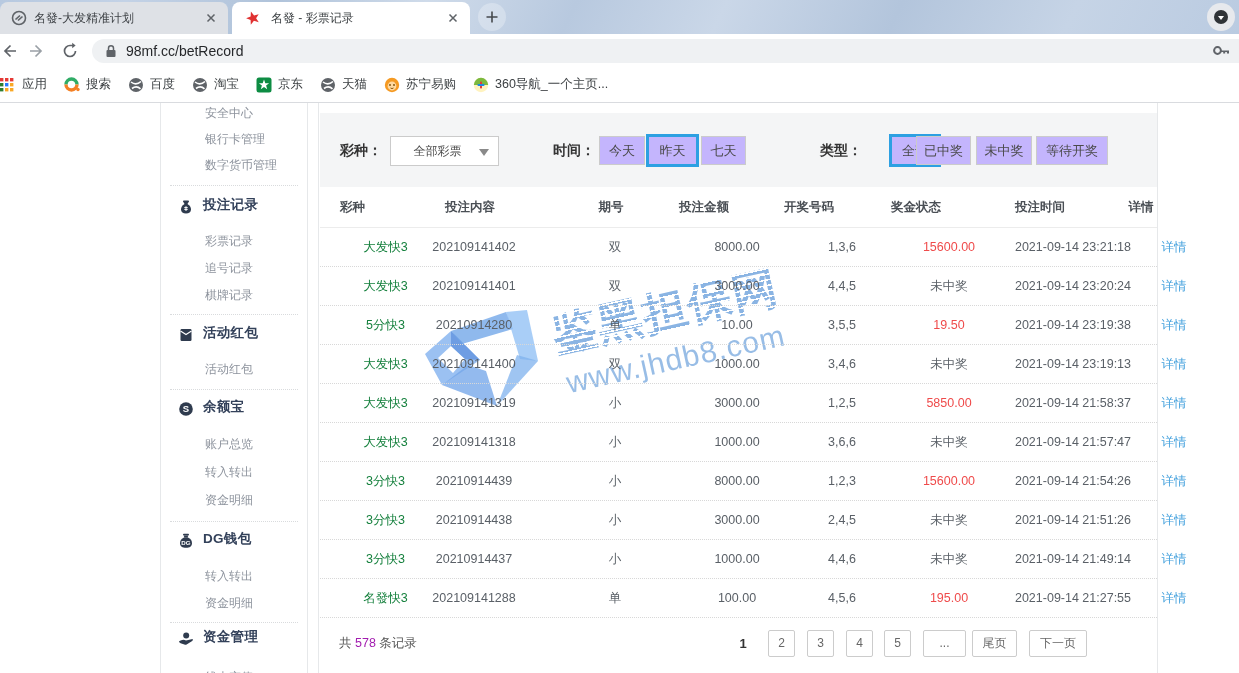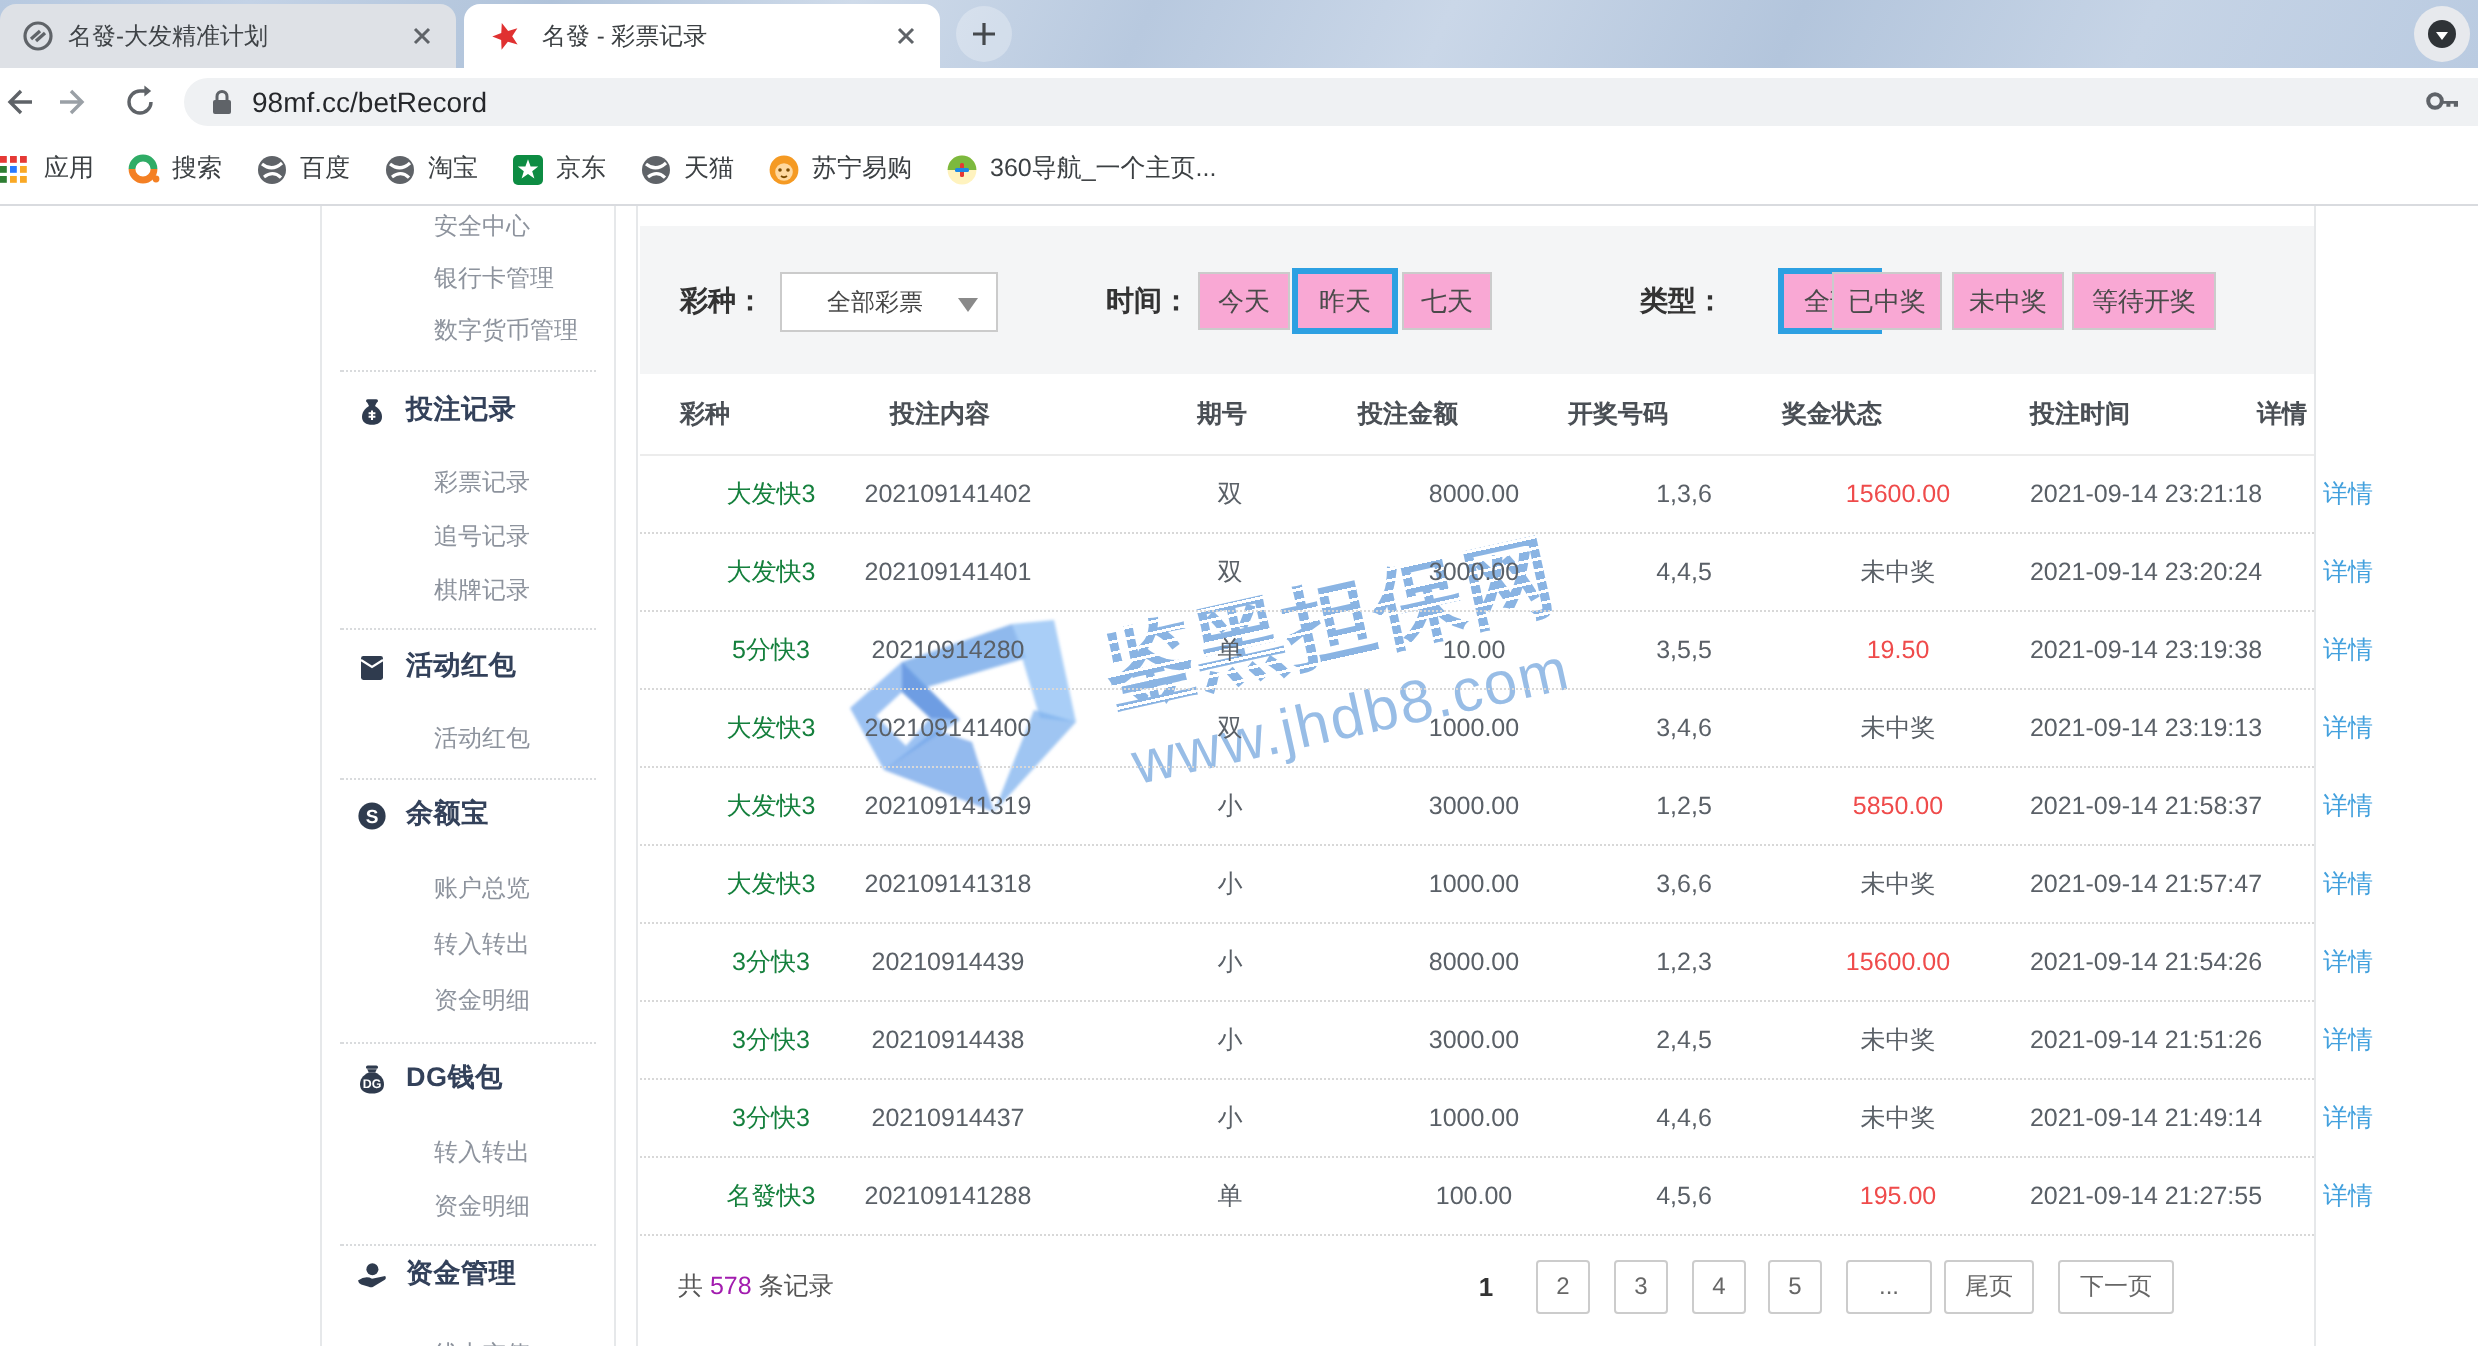--- a/index.html
+++ b/index.html
@@ -43,33 +43,33 @@
   
   .wm { position:absolute; z-index:1; pointer-events:none; }
   .wm-text { left:546px; top:178px; width:246px; transform:rotate(-12.5deg); text-align:center; }
   .wm-title { font-size:45px; font-weight:700; letter-spacing:1px; color:rgba(78,141,212,0.66); white-space:nowrap;
     -webkit-mask-image:repeating-linear-gradient(180deg,#000 0 4px,transparent 4px 5.5px);
     mask-image:repeating-linear-gradient(180deg,#000 0 4px,transparent 4px 5.5px); }
   .wm-url { font-size:30px; margin-top:2px; color:rgba(78,141,212,0.58); letter-spacing:1px; white-space:nowrap; }
   .wm-logo { left:420px; top:196px; width:125px; height:125px; }
 
   .sidebar { position:absolute; left:160px; top:0; width:150px; height:570px; z-index:2; }
-  .sd-sub { position:absolute; left:0; width:150px; height:26px; line-height:26px; padding-left:45px; font-size:12px; color:#8d939d; cursor:pointer; white-space:nowrap;margin-left:12px; }
+  .sd-sub { position:absolute; left:0; width:150px; height:26px; line-height:26px; padding-left:45px; font-size:12px; color:#8d939d; cursor:pointer; white-space:nowrap; }
   .sd-hdr { position:absolute; left:0; width:150px; height:26px; line-height:26px; cursor:pointer; white-space:nowrap; }
   .sd-hdr .ic { position:absolute; left:18px; top:5px; width:16px; height:16px; }
   .sd-hdr .lb { position:absolute; left:43px; top:0; font-size:13.5px; font-weight:700; color:#33415a; letter-spacing:0.3px; }
   .sd-div { position:absolute; left:10px; width:128px; height:0; border-top:1px dotted #d9dbdd; }
 
   .main { position:absolute; left:319px; top:0; width:838px; height:570px; z-index:2; }
 
   .fband { position:absolute; top:10px; left:1px; width:837px; height:74px; background:#f4f5f6; }
   .flabel { position:absolute; top:0; height:74px; line-height:74px; font-size:14px; font-weight:700; color:#333; }
   .fselect { position:absolute; left:70px; top:23px; width:109px; height:30px; border:1px solid #cbcbcb; background:#fff; font-size:12px; color:#474747; text-align:center; line-height:28px; padding-right:14px; cursor:pointer; }
   .fselect .tri { position:absolute; right:9px; top:12px; width:0; height:0; border-left:5.5px solid transparent; border-right:5.5px solid transparent; border-top:7px solid #8a8a8a; }
-  .fbtn { position:absolute; top:23px; height:29px; border:1px solid #cbcbcb; background:#f9a8d4; font-size:13px; color:#4a4a4a; text-align:center; line-height:27px; cursor:pointer; }
+  .fbtn { position:absolute; top:23px; height:29px; border:1px solid #cbcbcb; background:#c4b5fd; font-size:13px; color:#4a4a4a; text-align:center; line-height:27px; cursor:pointer; }
   .fbtn.sel { top:21px; height:33px; border:3px solid #2da0e2; line-height:27px; font-weight:400; }
 
   .thead { position:absolute; top:84px; left:1px; width:837px; height:41px; border-bottom:1px solid #ececec; display:flex; }
   .thead .c { text-align:center; line-height:41px; font-size:12.5px; font-weight:700; color:#4a4f55; flex:none; }
   .trows { position:absolute; top:125px; left:1px; width:837px; }
   .trow { display:flex; height:39px; border-bottom:1px dotted #d8d8d8; }
   .trow .c { text-align:center; line-height:38px; font-size:12.5px; color:#5a6067; flex:none; white-space:nowrap; }
   .c.w1{width:65px} .c.w2{width:112px} .c.w3{width:170px} .c.w4{width:74px}
   .c.w5{width:136px} .c.w6{width:78px} .c.w7{width:170px} .c.w8{width:32px}
   .trow .lot { color:#15803d;margin-left:33px; }

